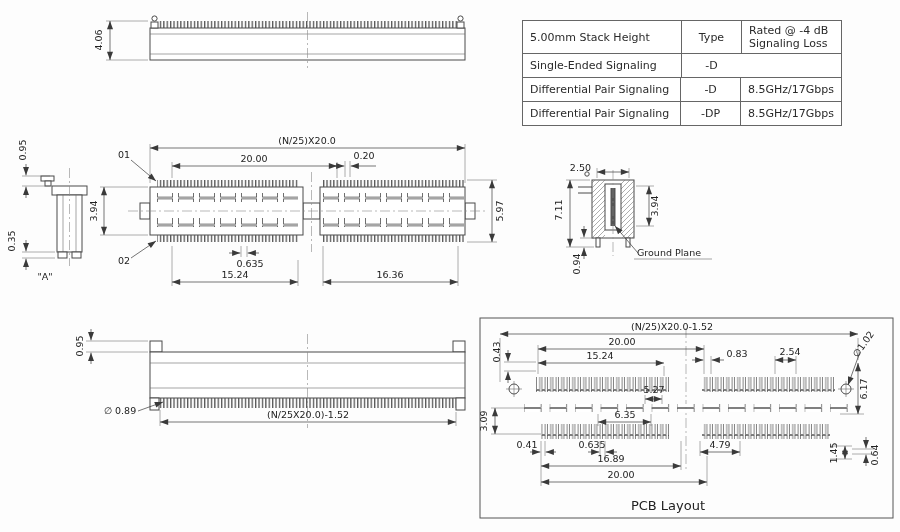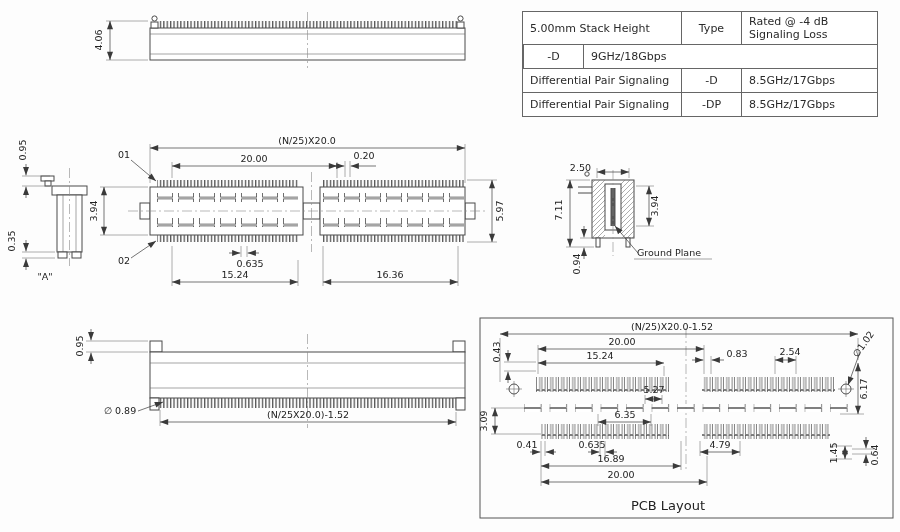--- a/index.html
+++ b/index.html
@@ -11,21 +11,21 @@
   svg text.big { font-size:13px; }
   .ol   { fill:#fff; stroke:#4a4a4a; stroke-width:1; }
   .ln   { fill:none; stroke:#4a4a4a; stroke-width:1; }
   .thin { fill:none; stroke:#6a6a6a; stroke-width:0.6; }
   .ext  { fill:none; stroke:#6a6a6a; stroke-width:0.55; }
   .cl   { fill:none; stroke:#8a8a8a; stroke-width:0.6; stroke-dasharray:10 3 2 3; }
   .dimline  { fill:none; stroke:#3a3a3a; stroke-width:0.7; marker-start:url(#arr); marker-end:url(#arr); }
   .dimarrow { fill:none; stroke:#3a3a3a; stroke-width:0.7; marker-end:url(#arr); }
   .nostroke { stroke:none; }
 
-  .spec-table { position:absolute; left:522px; top:11px; width:356px;
+  .spec-table { position:absolute; left:522px; top:20px; width:320px;
                 border:1px solid #666; font-size:11px; color:#2a2a2a; background:#fff; }
   .spec-table .tr { display:flex; border-top:1px solid #666; min-height:24px; align-items:stretch; }
   .spec-table .tr:first-child { border-top:none; min-height:32px; }
   .spec-table .td { padding:3px 7px; display:flex; flex-direction:column; justify-content:center; }
   .spec-table .c1 { width:158px; }
   .spec-table .c2 { width:60px; border-left:1px solid #666; align-items:center; text-align:center; }
   .spec-table .c3 { flex:1; border-left:1px solid #666; }
 </style>
 </head>
 <body>
@@ -379,22 +379,22 @@
 <div class="spec-table">
   <div class="tr">
     <div class="td c1">5.00mm Stack Height</div>
     <div class="td c2">Type</div>
     <div class="td c3">
       <span>Rated    @ -4   dB</span>
       <span>Signaling Loss</span>
     </div>
   </div>
   <div class="tr">
+    <div class="td c1">Single-Ended Signaling</div>
     <div class="td c2">-D</div>
-    <div class="td c3">9GHz/18Gbps</div>
   </div>
   <div class="tr">
     <div class="td c1">Differential Pair Signaling</div>
     <div class="td c2">-D</div>
     <div class="td c3">8.5GHz/17Gbps</div>
   </div>
   <div class="tr">
     <div class="td c1">Differential Pair Signaling</div>
     <div class="td c2">-DP</div>
     <div class="td c3">8.5GHz/17Gbps</div>

